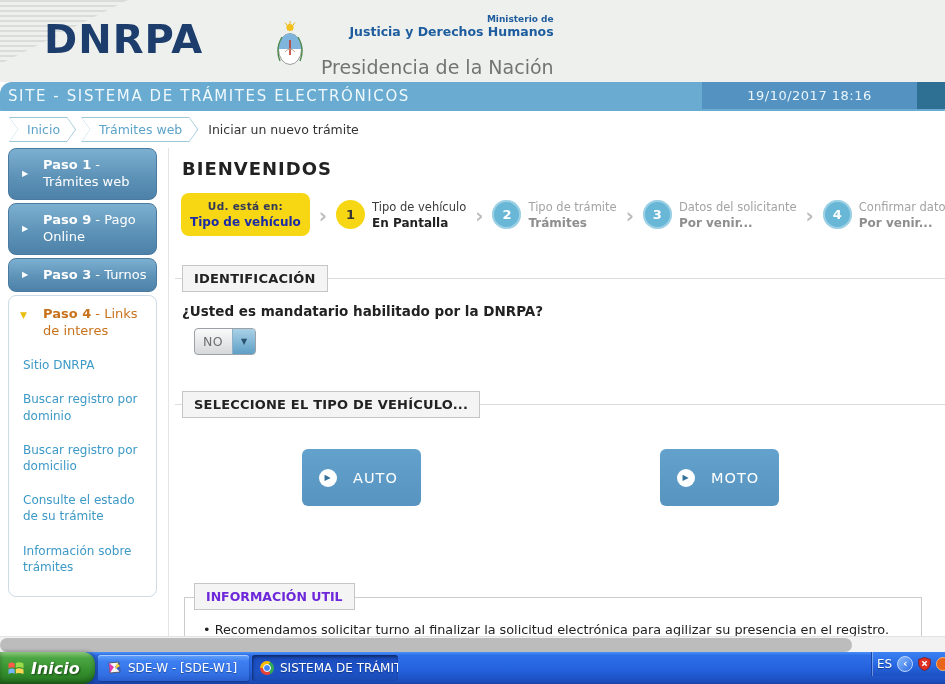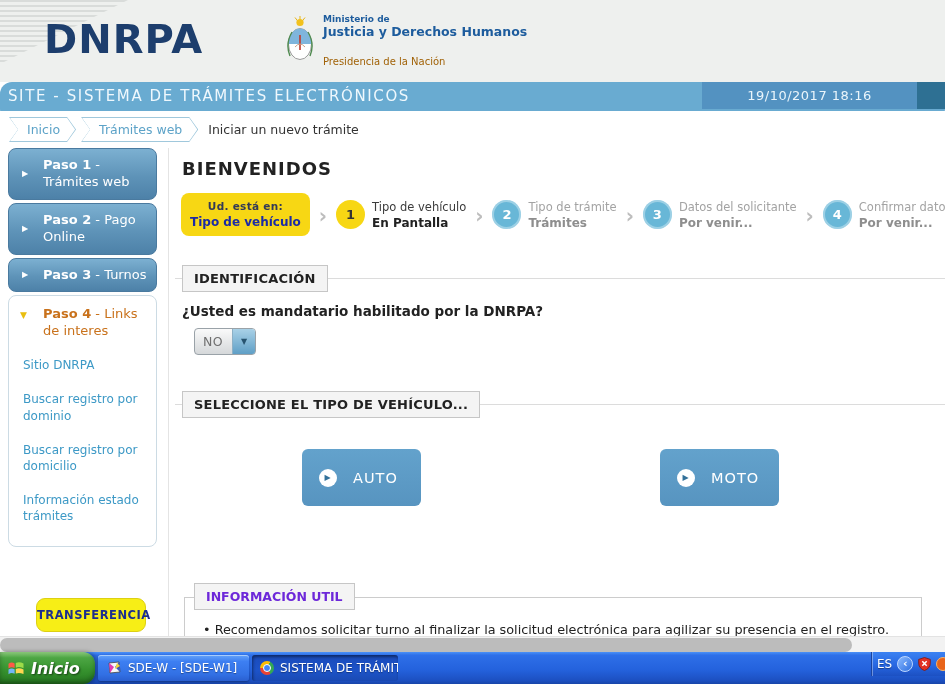--- a/index.html
+++ b/index.html
@@ -12,24 +12,24 @@
   .top-header { position:absolute; top:0; left:0; width:945px; height:82px; background:#eef0ee; }
   .stripes {
     position:absolute; top:0; left:0; width:140px; height:80px;
     background:repeating-linear-gradient(180deg,#d9dcda 0 2px, transparent 2px 5px);
     clip-path:polygon(0 0, 128px 0, 0 64px);
   }
   .dnrpa-logo {
     position:absolute; left:44px; top:16px; font-size:40px; font-weight:bold;
     color:#1d3e6d; letter-spacing:1px; transform:scaleY(0.98); cursor:pointer;
   }
-  .ministry { position:absolute; left:285px; top:14px; display:flex; align-items:center; gap:8px; }
+  .ministry { position:absolute; left:275px; top:14px; display:flex; align-items:center; gap:16px;text-align:right; }
   .ministry-text .m1 { font-size:9px;  color:#1d5c9d; font-weight:bold; }
   .ministry-text .m2 { font-size:12.5px; color:#1d5c9d; font-weight:bold; }
-  .ministry-text .m3 { font-size:10px; color:#a16207; margin-top:17px; }
+  .ministry-text .m3 { font-size:19px; color:#737373; margin-top:17px; }
   
   .title-bar { position:absolute; top:82px; left:0; width:945px; height:39px; background:#69abd1;border-radius:12px; }
   .site-title { position:absolute; left:8px; top:5px; font-size:15px; color:#eff8fd; letter-spacing:1.6px; }
   .datetime-box {
     position:absolute; left:702px; top:0; width:215px; height:27px; background:#5392c1;
     color:#eaf5fb; font-size:13px; letter-spacing:.5px; text-align:center; line-height:27px;
   }
   .bar-end { position:absolute; left:917px; top:0; width:28px; height:27px; background:#2e7093; }
   
   .breadcrumb { position:absolute; top:111px; left:0; width:945px; height:37px; background:#fff;
@@ -203,36 +203,37 @@
 
   <div class="body-area">
 
     <aside class="sidebar">
       <button class="sstep">
         <span class="arr">▶</span>
         <b>Paso 1</b><span> - Trámites web</span>
       </button>
       <button class="sstep">
         <span class="arr">▶</span>
-        <b>Paso 2</b><span> - Pago Online</span>
+        <b>Paso 9</b><span> - Pago Online</span>
       </button>
       <button class="sstep">
         <span class="arr">▶</span>
         <b>Paso 3</b><span> - Turnos</span>
       </button>
 
       <div class="step4-panel">
         <div class="step4-head">
           <span class="arr-down">▼</span>
           <b>Paso 4</b><span> - Links de interes</span>
         </div>
         <a class="slink">Sitio DNRPA</a>
         <a class="slink">Buscar registro por dominio</a>
         <a class="slink">Buscar registro por domicilio</a>
-        <a class="slink">Información estado trámites</a>
+        <a class="slink">Consulte el estado de su trámite</a>
+        <a class="slink">Información sobre trámites</a>
       </div>
 
       <button class="transfer-btn">TRANSFERENCIA</button>
     </aside>
 
     <main class="content">
       <h1 class="page-title">BIENVENIDOS</h1>
 
       <div class="wizard">
         <div class="wcurrent">

